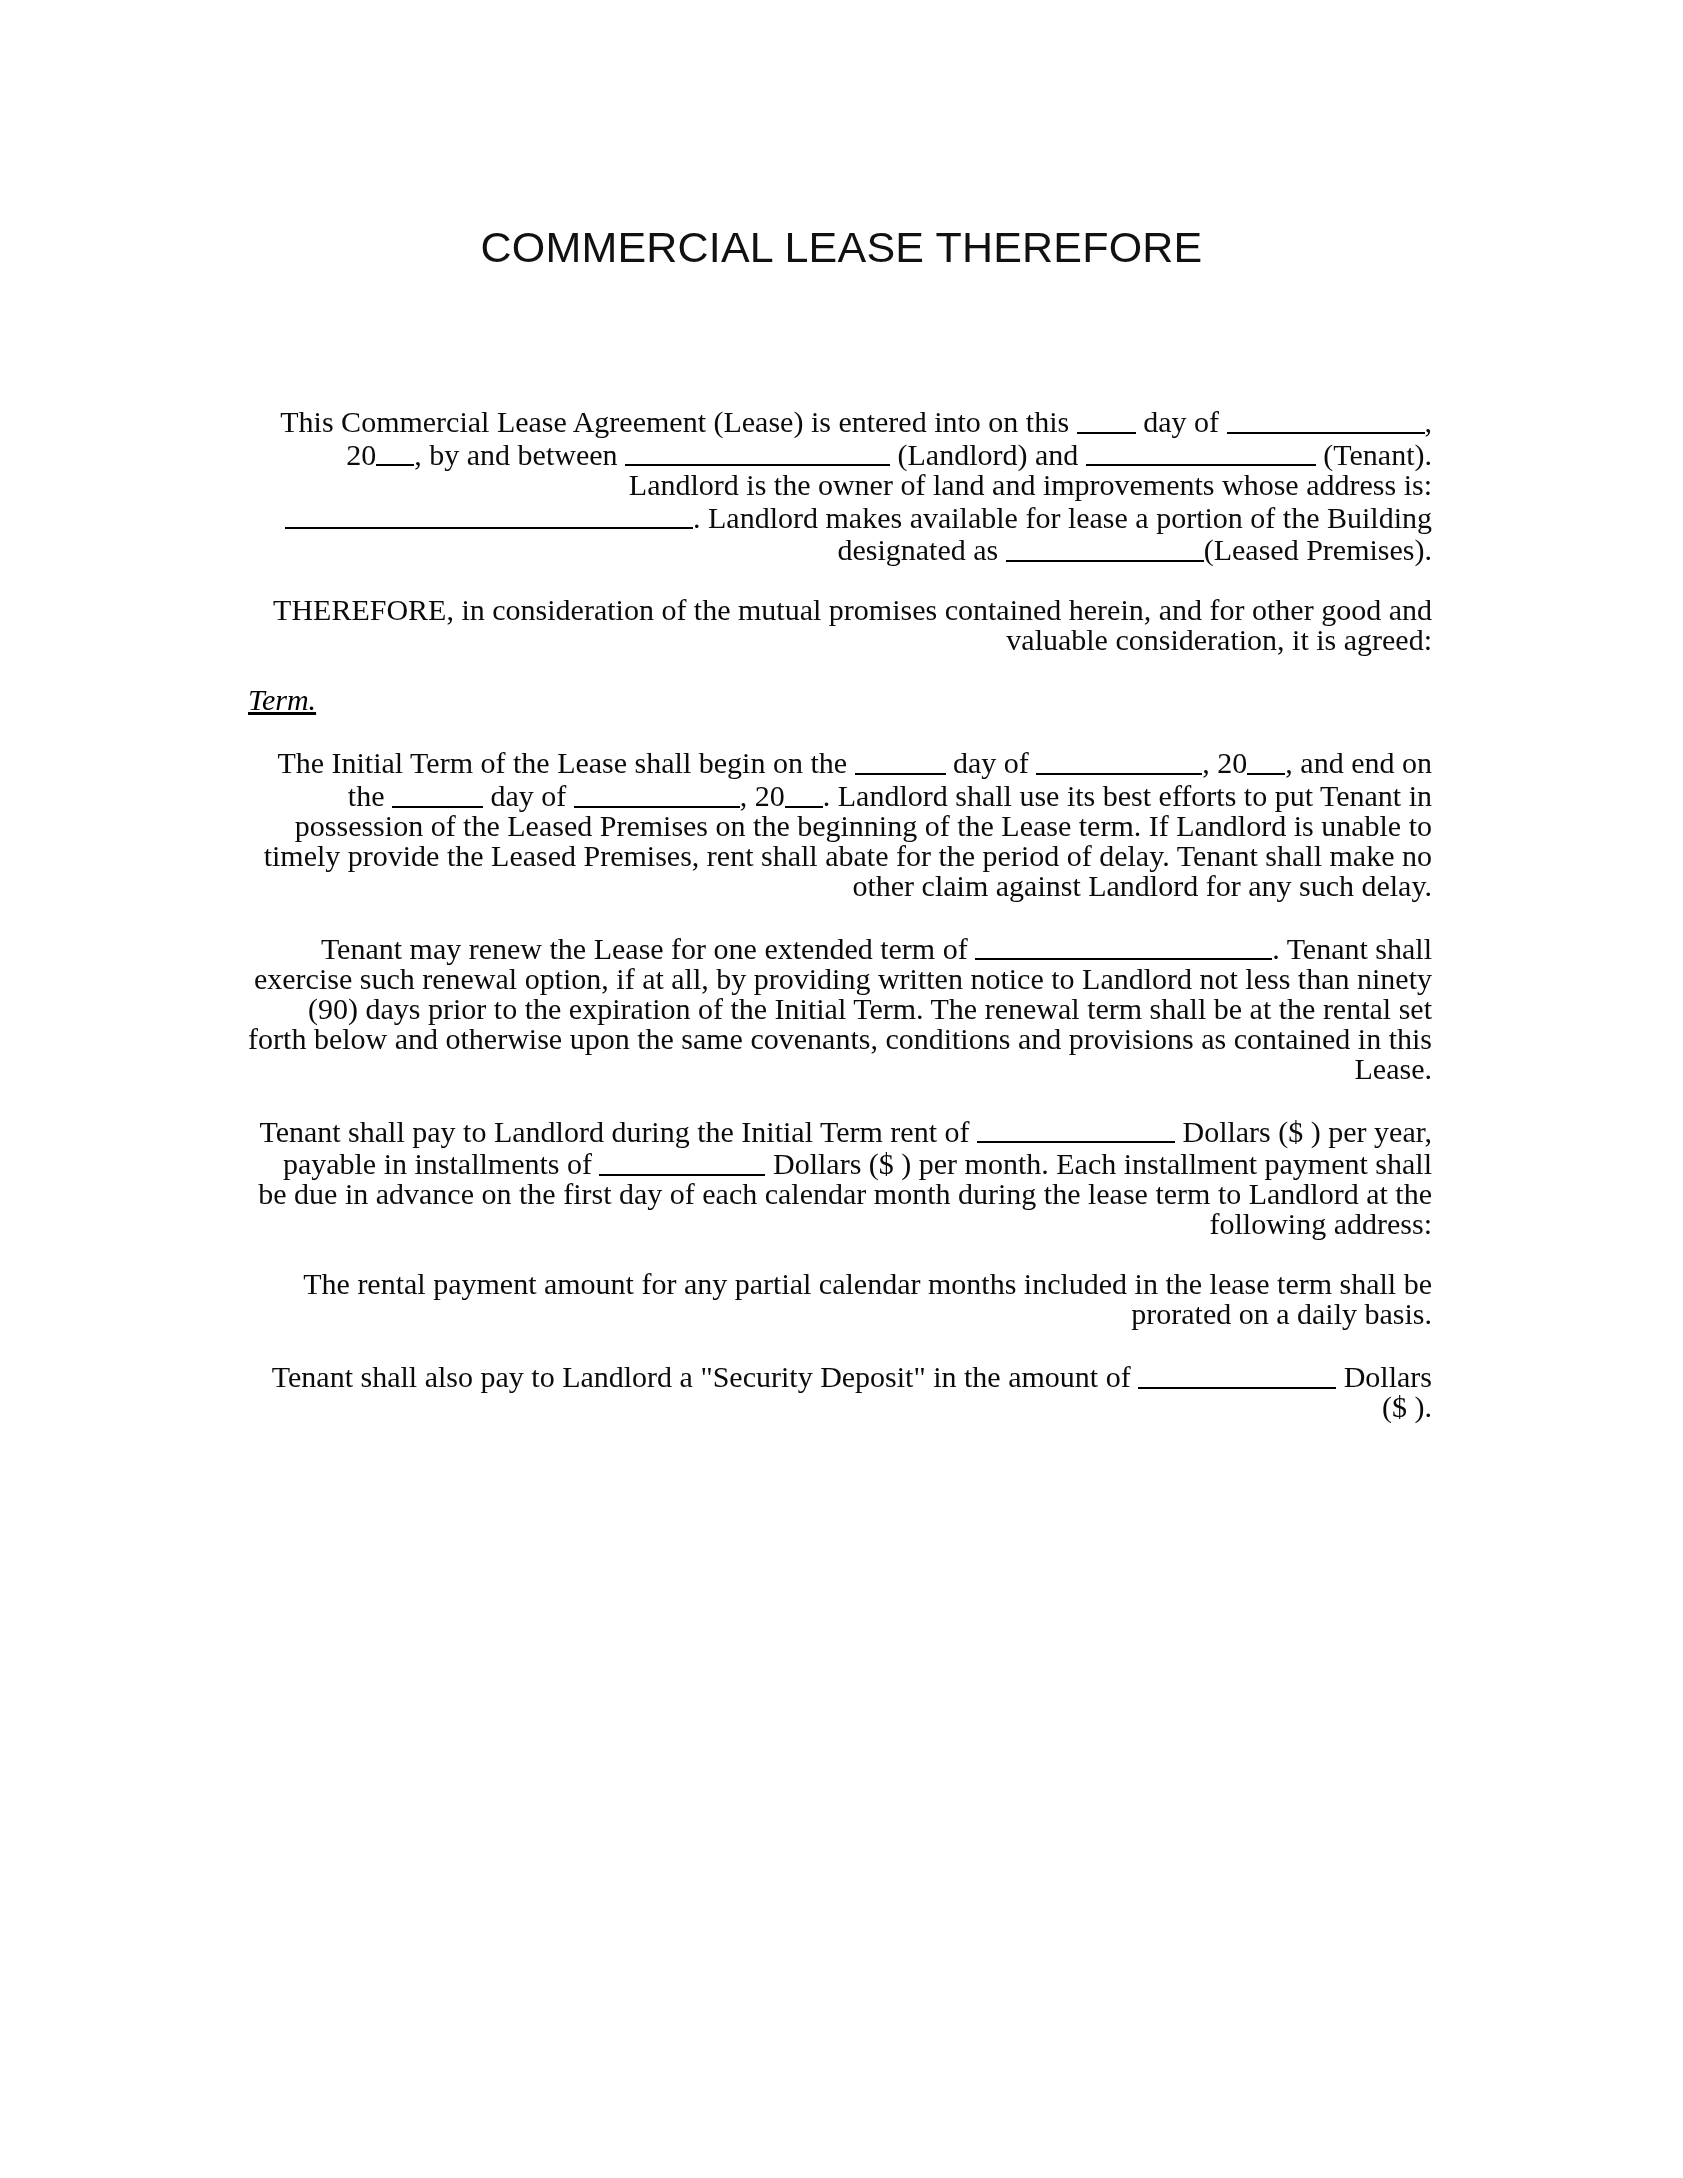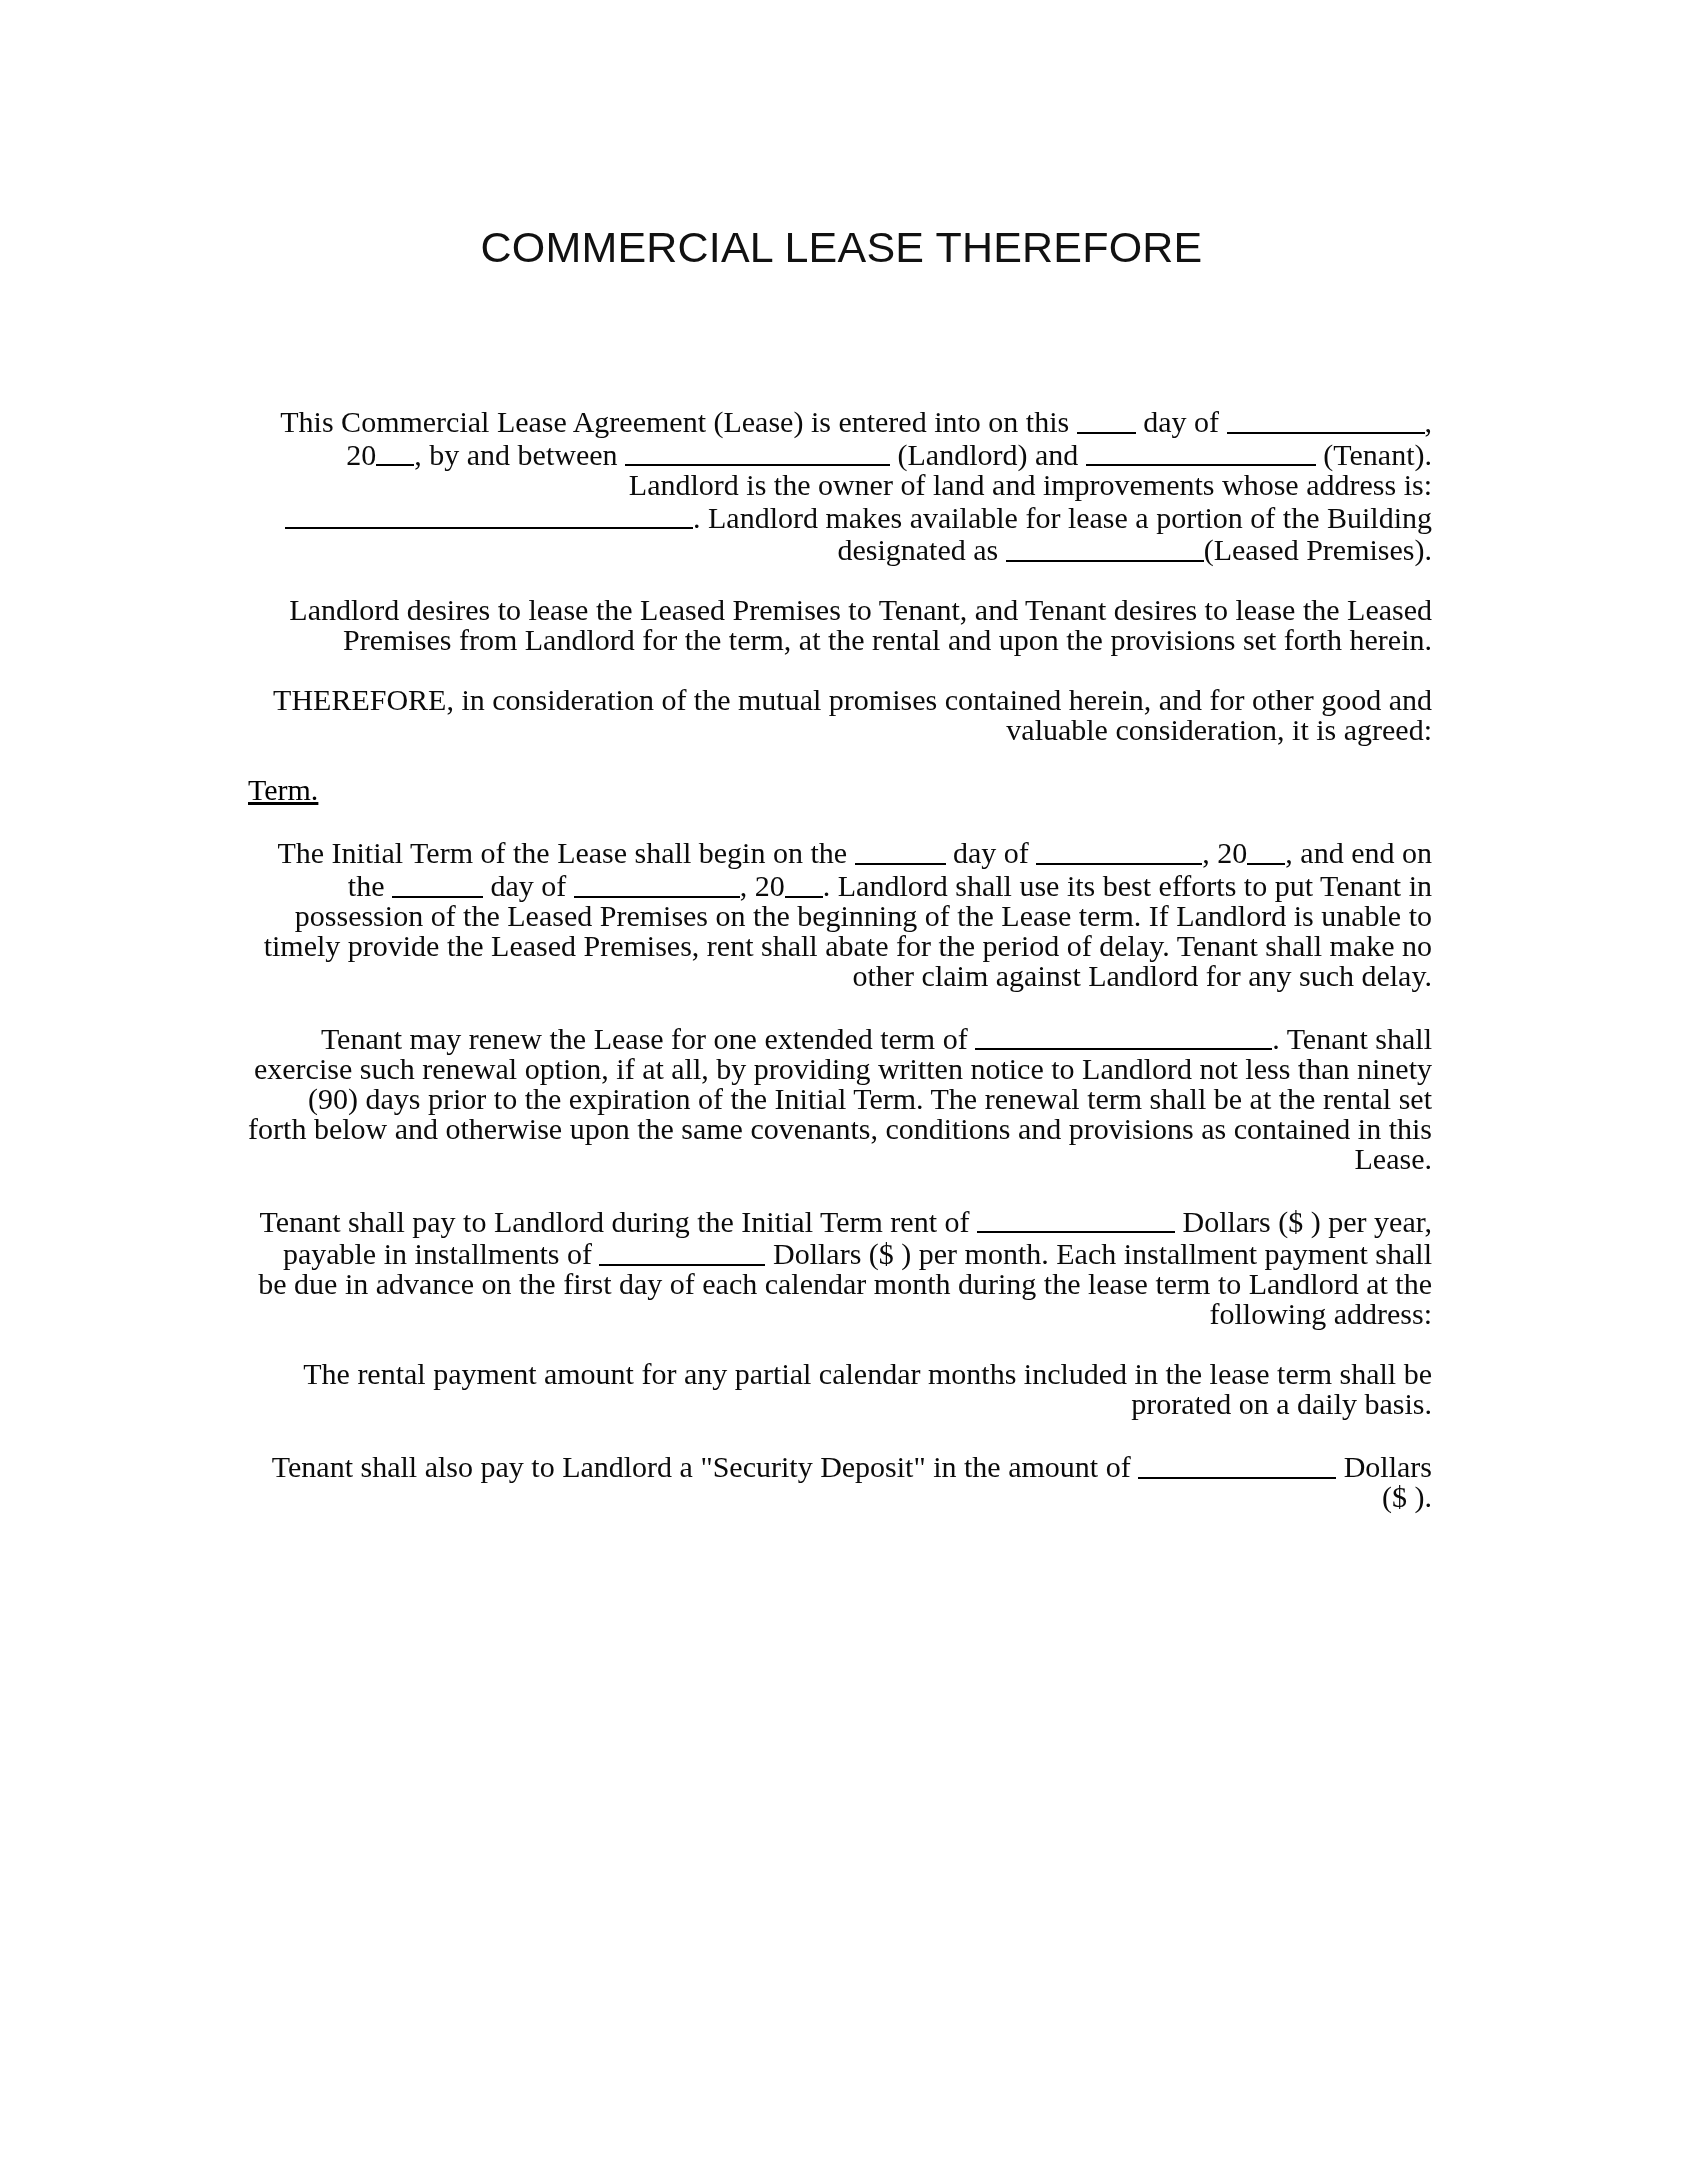--- a/index.html
+++ b/index.html
@@ -56,20 +56,21 @@
   }
 
   .heading {
     margin: 0 0 30px 0;
     font-size: 30px;
     line-height: 30px;
   }
   .heading span.u {
     text-decoration: underline;
     text-underline-offset: 2px;
+    font-style: italic;
   }
 
   
   .blank {
     display: inline-block;
     border-bottom: 2px solid #000;
     vertical-align: baseline;
     height: 0.92em;
     margin-bottom: -0.06em;
   }
@@ -87,21 +88,20 @@
 <body>
 
 <div class="page">
 
   <div class="doc-title">COMMERCIAL LEASE THEREFORE</div>
 
   <div class="body-block">
 
     <p class="para"><span>This Commercial Lease Agreement (Lease) is entered into on this </span><span class="blank b-xs"></span><span> day of </span><span class="blank b-xl"></span><span>, 20</span><span class="blank b-xxs"></span><span>, by and between </span><span class="blank b-wide"></span><span> (Landlord) and </span><span class="blank b-xxl"></span><span> (Tenant). Landlord is the owner of land and improvements whose address is: </span><span class="blank b-4xl"></span><span>. Landlord makes available for lease a portion of the Building designated as </span><span class="blank b-xl"></span><span>(Leased Premises).</span></p>
 
-    <p class="para">Landlord desires to lease the Leased Premises to Tenant, and Tenant desires to lease the Leased Premises from Landlord for the term, at the rental and upon the provisions set forth herein.</p>
 
     <p class="para">THEREFORE, in consideration of the mutual promises contained herein, and for other good and valuable consideration, it is agreed:</p>
 
     <p class="heading"><span class="u">Term.</span></p>
 
     <p class="para"><span>The Initial Term of the Lease shall begin on the </span><span class="blank b-s"></span><span> day of </span><span class="blank b-l"></span><span>, 20</span><span class="blank b-xxs"></span><span>, and end on the </span><span class="blank b-s"></span><span> day of </span><span class="blank b-l"></span><span>, 20</span><span class="blank b-xxs"></span><span>. Landlord shall use its best efforts to put Tenant in possession of the Leased Premises on the beginning of the Lease term. If Landlord is unable to timely provide the Leased Premises, rent shall abate for the period of delay. Tenant shall make no other claim against Landlord for any such delay.</span></p>
 
     <p class="para"><span>Tenant may renew the Lease for one extended term of </span><span class="blank b-3xl"></span><span>. Tenant shall exercise such renewal option, if at all, by providing written notice to Landlord not less than ninety (90) days prior to the expiration of the Initial Term. The renewal term shall be at the rental set forth below and otherwise upon the same covenants, conditions and provisions as contained in this Lease.</span></p>
 
 

